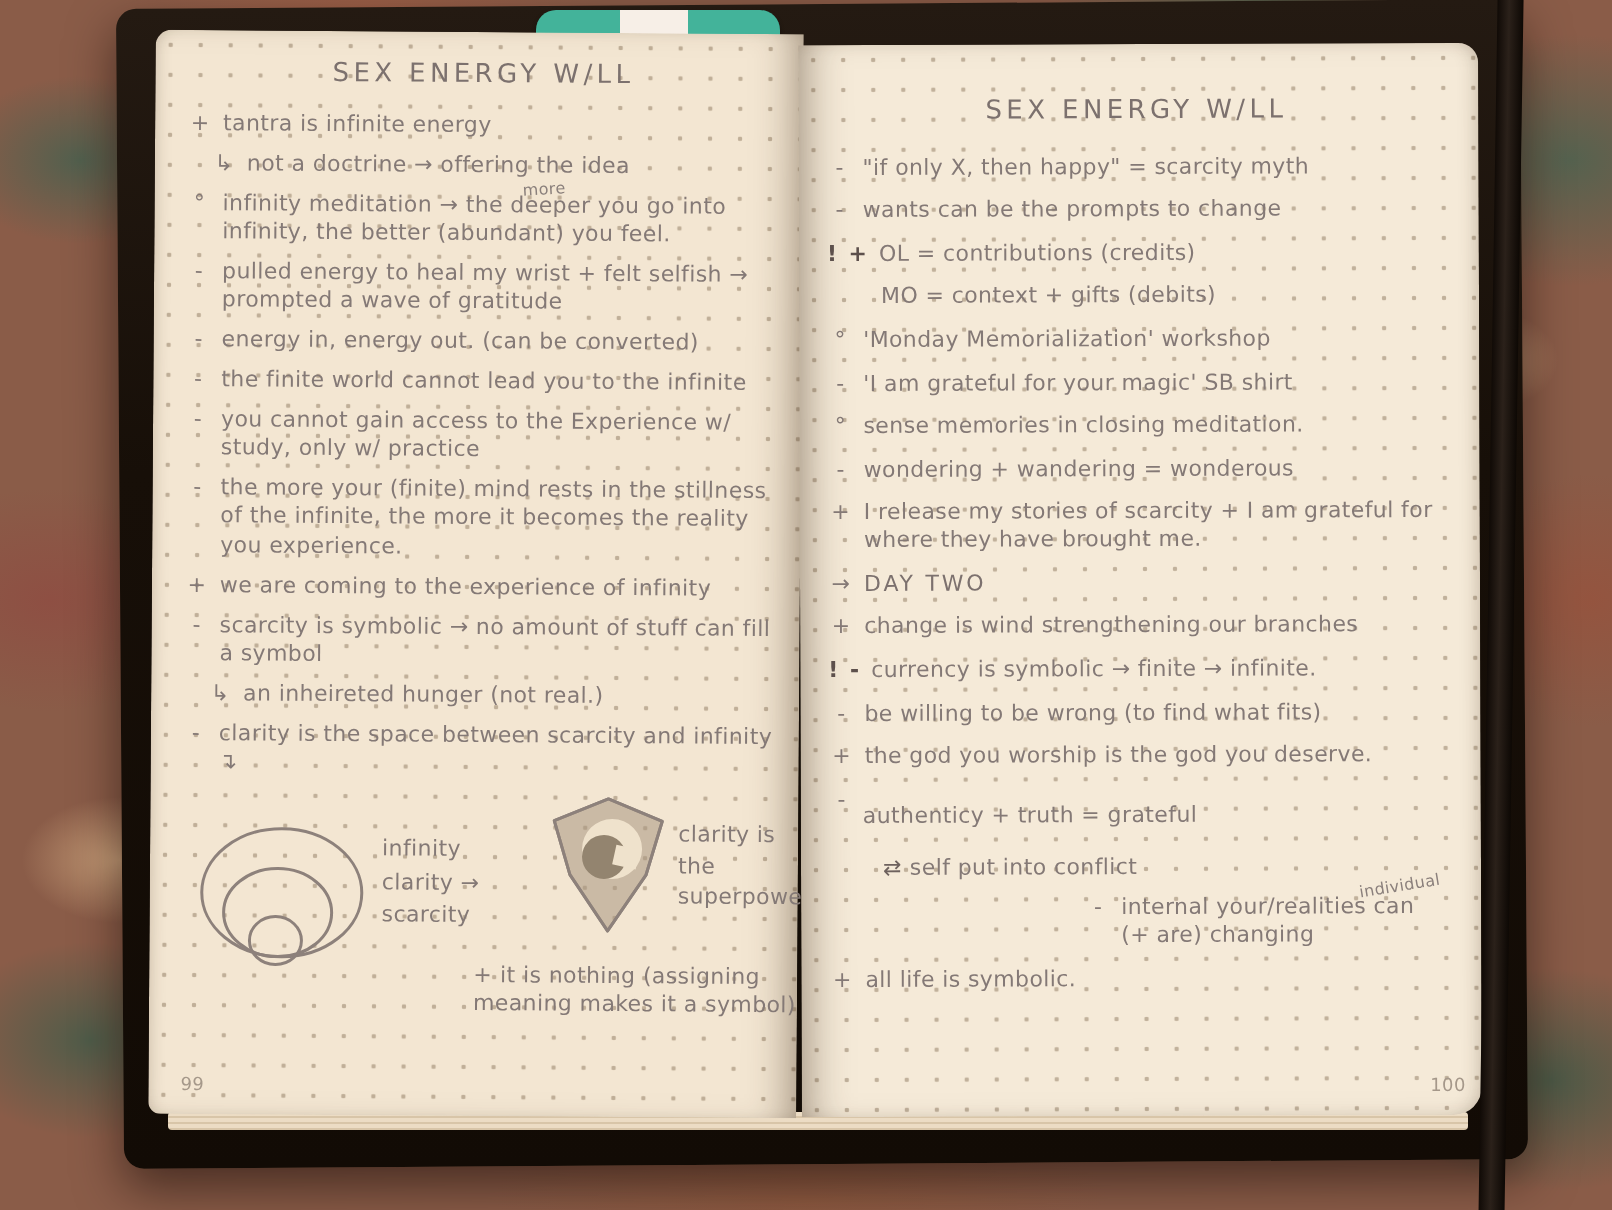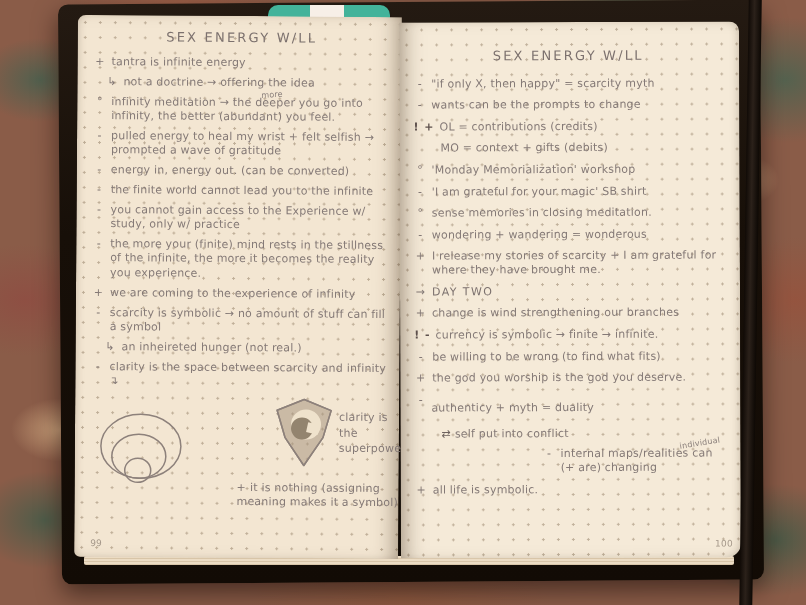--- a/index.html
+++ b/index.html
@@ -196,20 +196,25 @@
     <span class="marker">-</span>
     <span class="txt">clarity is the space between scarcity and infinity ↴</span>
   </div>
 
   <div class="sketch-area">
     <svg class="circles-sketch" width="96" height="82" viewBox="0 0 96 82">
       <ellipse class="pencil" cx="48" cy="38" rx="40" ry="32"></ellipse>
       <ellipse class="pencil" cx="46" cy="48" rx="27" ry="22"></ellipse>
       <ellipse class="pencil" cx="45" cy="62" rx="13" ry="12"></ellipse>
     </svg>
+    <div class="circle-labels">
+      <div>infinity</div>
+      <div>clarity →</div>
+      <div>scarcity</div>
+    </div>
     <svg class="shield-sketch" width="62" height="72" viewBox="0 0 62 72">
       <polygon class="pencil" points="31,2 58,13 50,40 31,68 12,40 4,13" fill="#b3a28e"></polygon>
       <polygon points="31,2 58,13 50,40 31,68 12,40 4,13" fill="#a7957f" opacity="0.55"></polygon>
       <circle cx="33" cy="27" r="15" fill="#efe2cc"></circle>
       <circle cx="29" cy="31" r="11" fill="#93846f"></circle>
       <rect x="34" y="26" width="12" height="10" fill="#efe2cc" transform="rotate(12 40 31)"></rect>
       <polygon class="pencil" points="31,2 58,13 50,40 31,68 12,40 4,13"></polygon>
     </svg>
     <div class="shield-caption">clarity is the superpower.</div>
     <div class="sketch-footnote">
@@ -276,30 +281,30 @@
     <span class="txt">be willing to be wrong (to find what fits)</span>
   </div>
   <div class="note">
     <span class="marker">+</span>
     <span class="txt">the god you worship is the god you deserve.</span>
   </div>
 
   <div class="xdiagram-row">
     <span class="marker">-</span>
     <div class="xtext">
-      <div class="l1">authenticy + myth = duality</div>
+      <div class="l1">authenticy + truth = grateful</div>
       <div class="l2">
         <span class="arr">⇄</span><span>self put into conflict</span>
       </div>
     </div>
   </div>
 
   <div class="note" style="padding-left:128px;">
     <span class="marker">-</span>
-    <span class="txt">internal maps/realities can (+ are) changing</span>
+    <span class="txt">internal your/realities can (+ are) changing</span>
     <span class="insert-word individual">individual</span>
   </div>
   <div class="note">
     <span class="marker">+</span>
     <span class="txt">all life is symbolic.</span>
   </div>
 
   <div class="page-number">100</div>
 </div>
 

